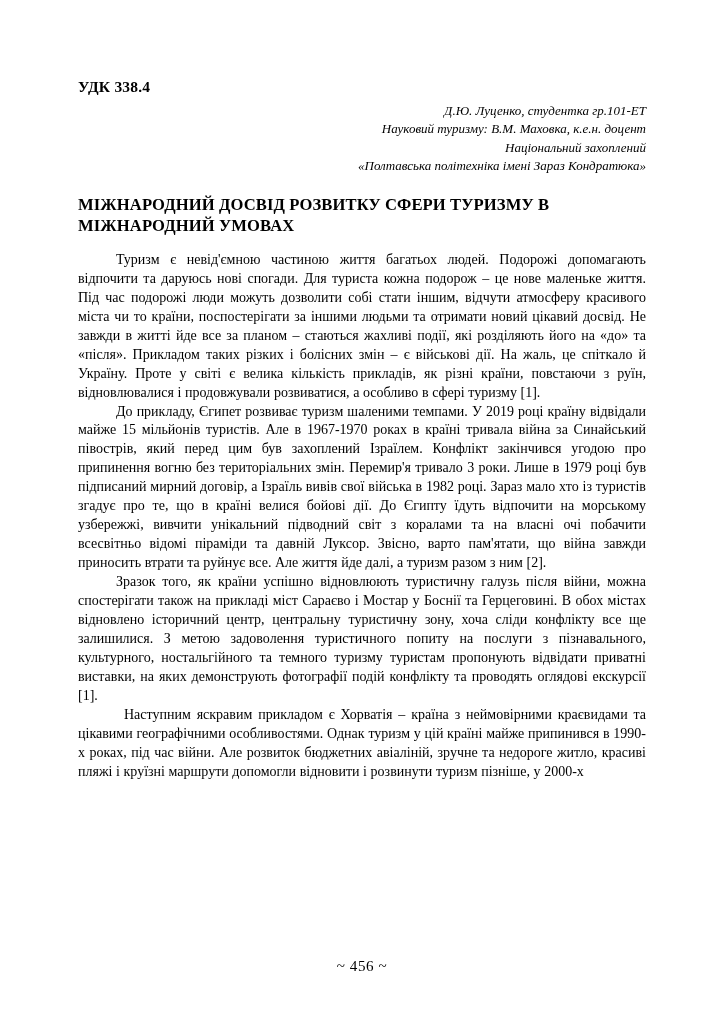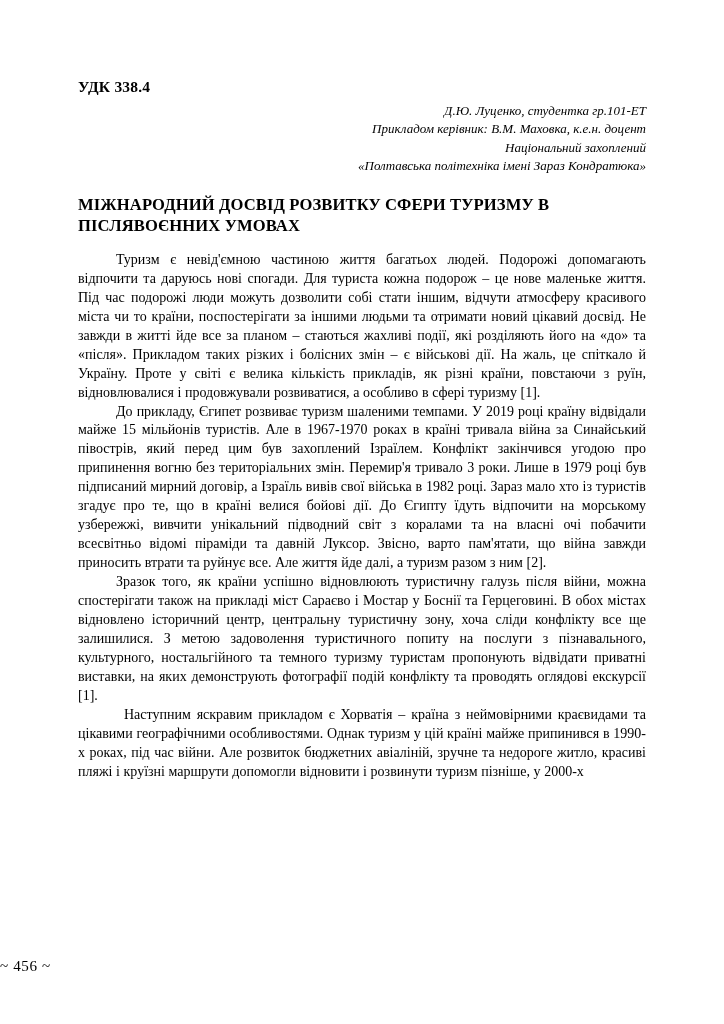--- a/index.html
+++ b/index.html
@@ -87,45 +87,45 @@
   .para.wide-indent {
     text-indent: 46px;
   }
 
   
   .page-number {
     position: absolute;
     left: 0;
     top: 957px;
     width: 724px;
-    text-align: left;
+    text-align: center;
     font-size: 15.1px;
     line-height: 1.2;
     letter-spacing: 0.6px;
   }
 </style>
 </head>
 <body>
 
 <div class="page">
 
   <div class="content">
 
     <div class="udk">УДК 338.4</div>
 
     <div class="affiliation">
       <span class="aff-line">Д.Ю. Луценко, студентка гр.101-ЕТ</span>
-      <span class="aff-line">Прикладом керівник: В.М. Маховка, к.е.н. доцент</span>
+      <span class="aff-line">Науковий туризму: В.М. Маховка, к.е.н. доцент</span>
       <span class="aff-line">Національний захоплений</span>
       <span class="aff-line">«Полтавська політехніка імені Зараз Кондратюка»</span>
     </div>
 
     <h1 class="title">
       <span class="title-line">МІЖНАРОДНИЙ ДОСВІД РОЗВИТКУ СФЕРИ ТУРИЗМУ В</span>
-      <span class="title-line">ПІСЛЯВОЄННИХ УМОВАХ</span>
+      <span class="title-line">МІЖНАРОДНИЙ УМОВАХ</span>
     </h1>
 
     <div class="body-text">
       <p class="para">Туризм є невід'ємною частиною життя багатьох людей. Подорожі допомагають відпочити та даруюсь нові спогади. Для туриста кожна подорож – це нове маленьке життя. Під час подорожі люди  можуть дозволити собі стати іншим, відчути атмосферу красивого міста чи то країни, поспостерігати за іншими людьми та отримати новий цікавий досвід. Не завжди в житті йде все за планом – стаються жахливі події, які розділяють його на «до» та «після». Прикладом таких різких і болісних змін – є військові дії. На жаль, це спіткало й Україну. Проте у світі є велика кількість прикладів, як різні країни, повстаючи з руїн, відновлювалися і продовжували розвиватися, а особливо в сфері туризму [1].</p>
       <p class="para">До прикладу, Єгипет розвиває туризм шаленими темпами. У 2019 році країну відвідали майже 15 мільйонів туристів. Але в 1967-1970 роках в країні тривала війна за Синайський півострів, який перед цим був захоплений Ізраїлем. Конфлікт закінчився угодою про припинення вогню без територіальних змін. Перемир'я тривало 3 роки. Лише в 1979 році був підписаний мирний договір, а Ізраїль вивів свої війська в 1982 році. Зараз мало хто із туристів згадує про те, що в країні велися бойові дії. До Єгипту їдуть відпочити на морському узбережжі, вивчити унікальний підводний світ з коралами та на власні очі побачити всесвітньо відомі піраміди та давній Луксор. Звісно, варто пам'ятати, що війна завжди приносить втрати та руйнує все. Але життя йде далі, а туризм разом з ним [2].</p>
       <p class="para">Зразок того, як країни успішно відновлюють туристичну галузь після війни, можна спостерігати також на прикладі міст Сараєво і Мостар у Боснії та Герцеговині. В обох містах відновлено історичний центр, центральну туристичну зону, хоча сліди конфлікту все ще залишилися. З метою задоволення туристичного попиту на послуги з пізнавального, культурного, ностальгійного та темного туризму туристам пропонують відвідати приватні виставки, на яких демонструють фотографії подій конфлікту та проводять оглядові екскурсії [1].</p>
       <p class="para wide-indent">Наступним яскравим прикладом є Хорватія – країна з неймовірними краєвидами та цікавими географічними особливостями. Однак туризм у цій країні майже припинився в 1990-х роках, під час війни. Але розвиток бюджетних авіаліній, зручне та недороге житло, красиві пляжі і круїзні маршрути допомогли відновити і розвинути туризм пізніше, у 2000-х</p>
     </div>
 
   </div>

